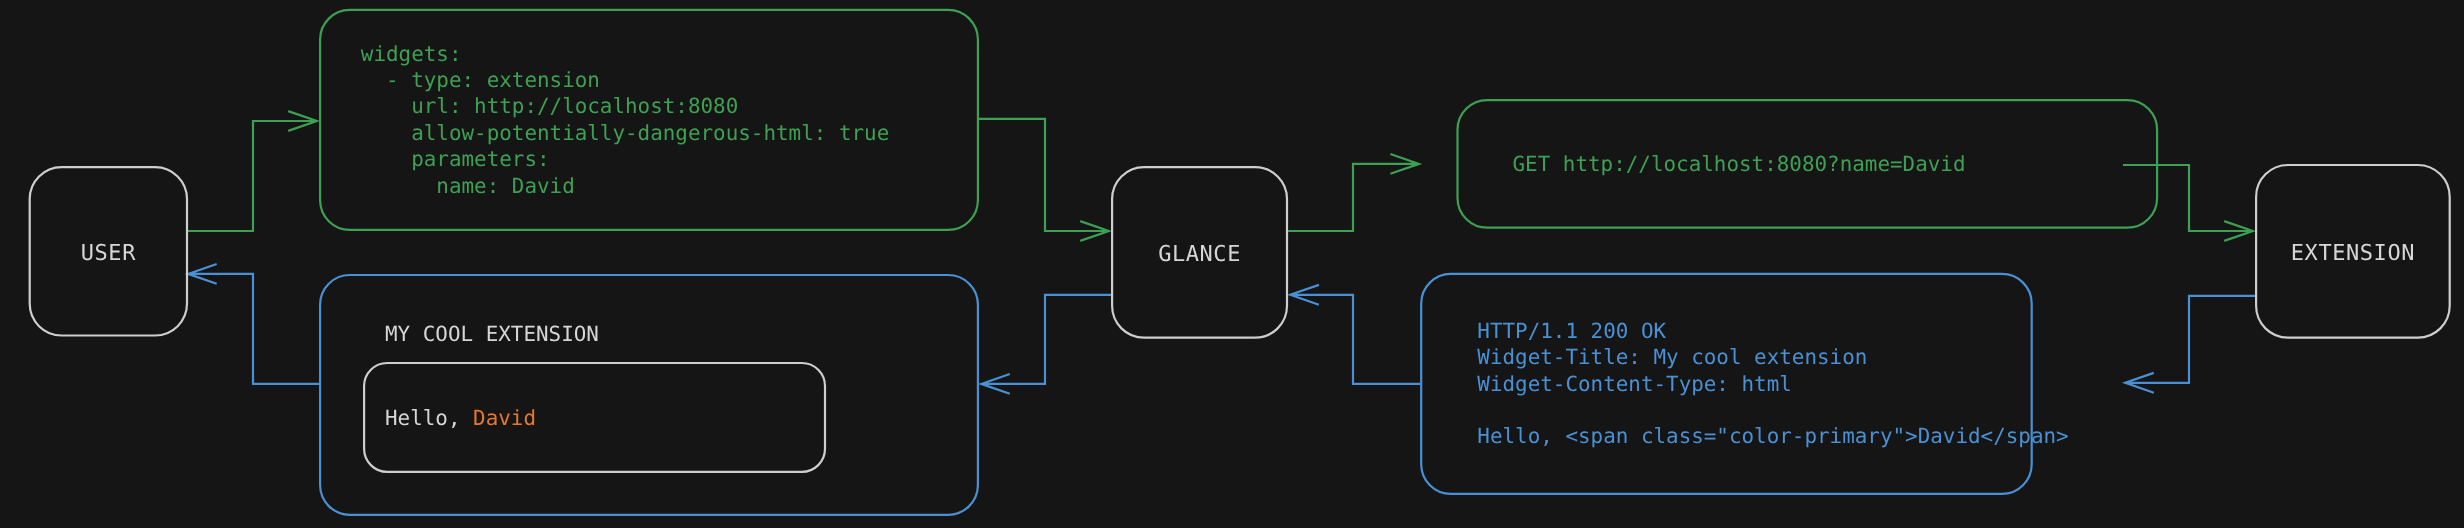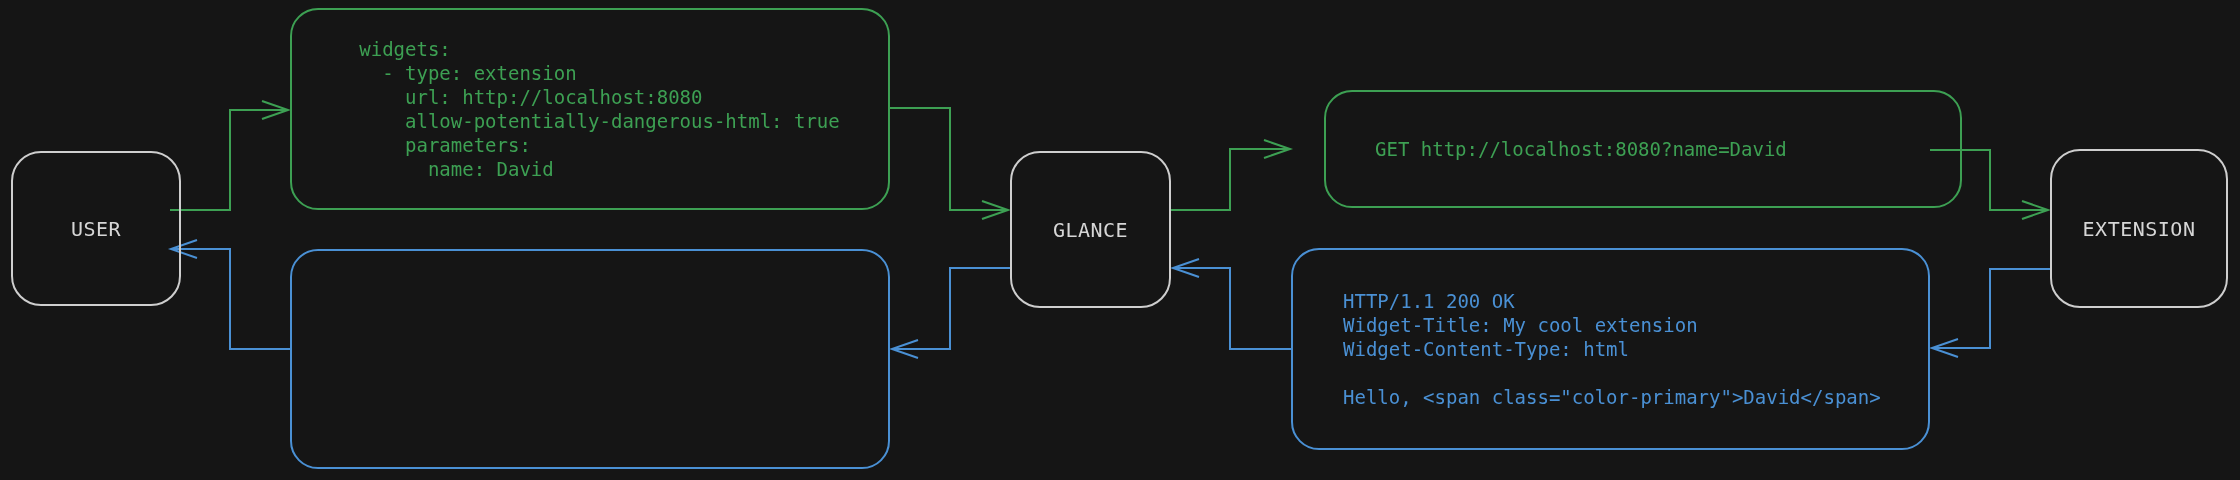--- a/index.html
+++ b/index.html
@@ -15,36 +15,36 @@
   .wires .b-wire { stroke:var(--blue,#4a90d4); }
 
   .node {
     position:absolute; box-sizing:border-box;
     border:2px solid var(--node_border,#cecece);
     border-radius:30px;
     display:flex; align-items:center; justify-content:center;
     color:var(--text_light,#d6d6d6);
     font-size:20px; letter-spacing:0.5px;
   }
-  #node-user      { left:11px;   top:151px; width:170px; height:155px; }
+  #node-user      { left:26px;   top:151px; width:145px; height:155px; }
   #node-glance    { left:1010px; top:151px; width:161px; height:157px; }
   #node-extension { left:2050px; top:149px; width:178px; height:159px; }
 
   .msgbox { position:absolute; box-sizing:border-box; border:2px solid; border-radius:28px; }
   .msgbox.green { border-color:var(--green,#3da053); color:var(--green,#3da053); }
   .msgbox.blue  { border-color:var(--blue,#4a90d4);  color:var(--blue,#4a90d4); }
 
   pre.code { margin:0; font-family:inherit; font-size:19px; line-height:24px; white-space:pre; }
   .single { font-size:19px; }
 
   #config-box { left:290px; top:8px; width:600px; height:202px;
-                display:flex; align-items:center; padding-left:19px;justify-content:center; }
+                display:flex; align-items:center; padding-left:36px; }
   #request-box { left:1292px; top:90px; width:638px; height:118px;
                  display:flex; align-items:center; padding-left:49px;margin-left:32px; }
-  #response-box { left:1291px; top:248px; width:639px; height:202px;
+  #response-box { left:1291px; top:248px; width:557px; height:202px;
                   display:flex; align-items:center; padding-left:50px; }
   #widget-box { left:290px; top:249px; width:600px; height:220px; }
 
   #widget-title {
     position:absolute; left:58px; top:41px;
     color:var(--text_light,#d6d6d6); font-size:19px; line-height:24px;
   }
   #widget-inner {
     position:absolute; left:38px; top:78px; width:421px; height:101px;
     box-sizing:border-box; border:2px solid var(--node_border,#cecece);
@@ -98,15 +98,20 @@
 
   <div class="msgbox blue" id="response-box">
     <pre class="code">HTTP/1.1 200 OK
 Widget-Title: My cool extension
 Widget-Content-Type: html
 
 Hello, &lt;span class="color-primary"&gt;David&lt;/span&gt;</pre>
   </div>
 
   <div class="msgbox blue" id="widget-box">
+    <div id="widget-title">MY COOL EXTENSION</div>
+    <div id="widget-inner">
+      <span class="greet-prefix">Hello, </span>
+        <span class="greet-name">David</span>
+    </div>
   </div>
 
 </div>
 
 </body></html>

